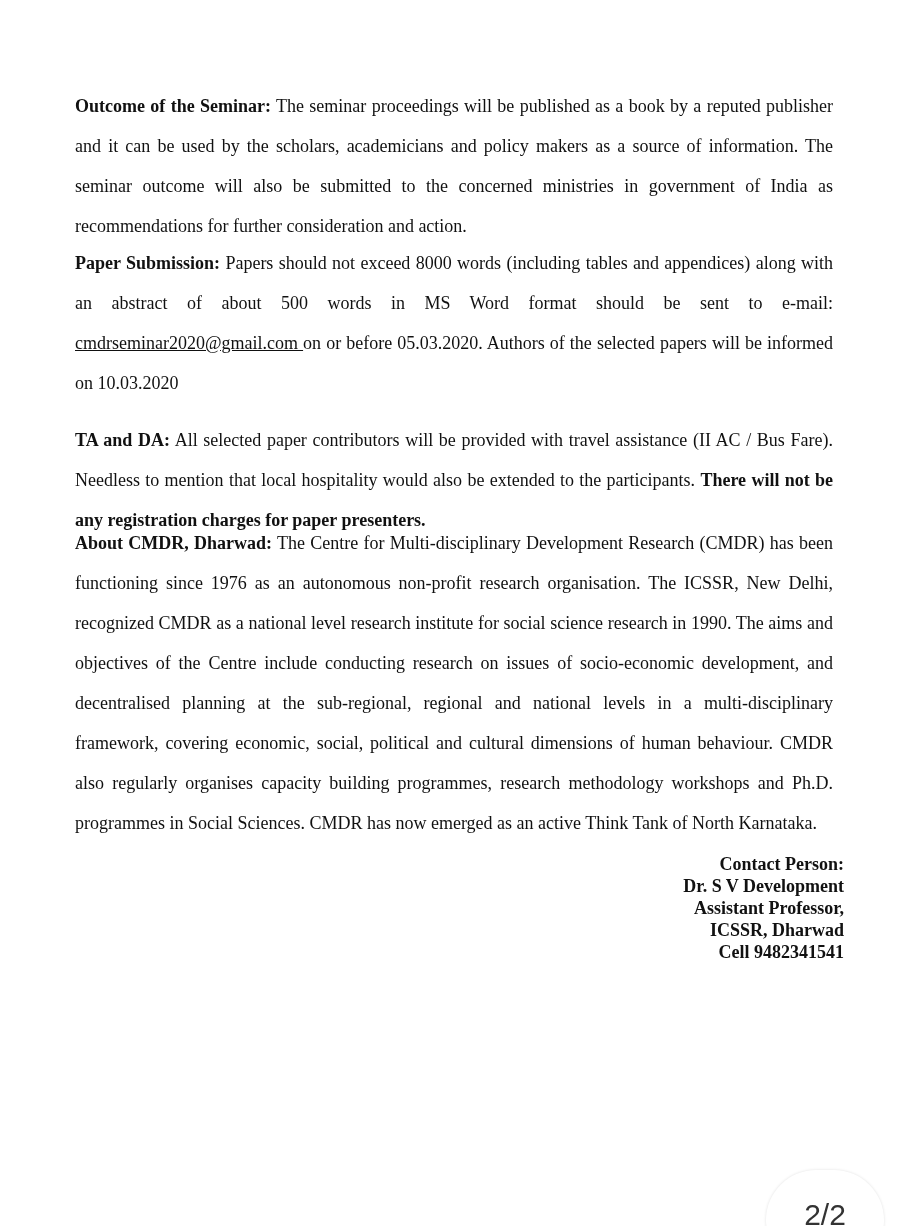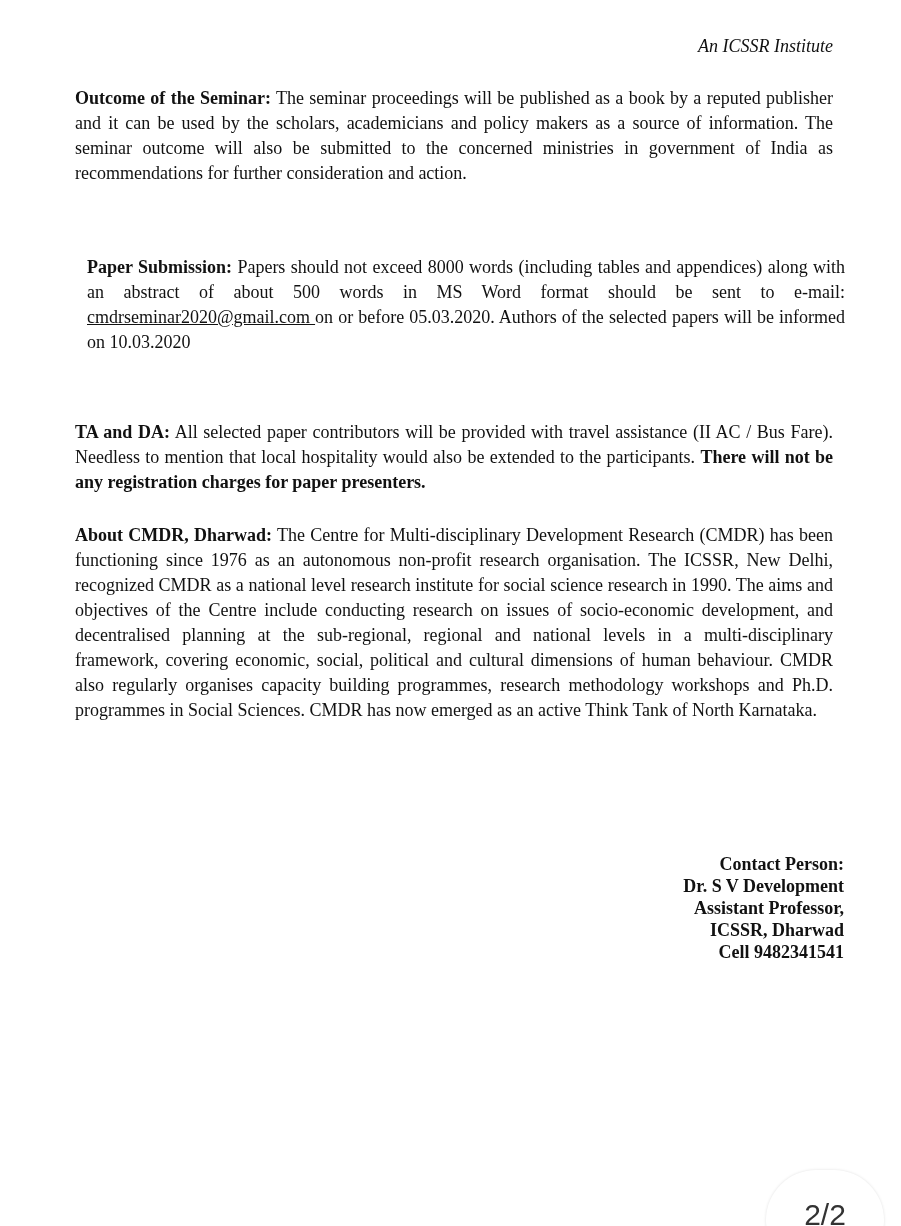--- a/index.html
+++ b/index.html
@@ -1,40 +1,39 @@
 <!DOCTYPE html>
 <html><head>
 <meta charset="utf-8">
 <style>
   html, body { margin:0; padding:0; }
   body { width:901px; height:1226px; background:#fff; position:relative; overflow:hidden;
          font-family:"Liberation Serif", serif; color:#111; }
   .header { position:absolute; right:68px; top:35px; text-align:right; font-style:italic;
             font-size:18px; line-height:22px; }
-  .section { position:absolute; left:75px; width:758px; font-size:18px; line-height:25px;
+  .section { position:absolute; left:75px; width:758px; font-size:18px; line-height:40px;
              text-align:justify; }
   .section b { font-weight:bold; }
   .email { text-decoration:underline; }
   .contact { position:absolute; right:57px; top:853px; text-align:right; font-weight:bold;
              font-size:18px; line-height:22px; }
   .pager { position:absolute; left:766px; top:1170px; width:118px; height:100px; border-radius:50px;
            background:#fff; box-shadow:0 0 3px rgba(0,0,0,0.12); }
   .pager span { position:absolute; top:28px; left:0; width:118px; text-align:center;
                 font-family:"Liberation Sans", sans-serif; font-size:30px; color:#333; }
 </style>
 </head>
 <body>
 
 <div class="header">
-  <div>An ICSSR Institute</div>
 </div>
 
 <p class="section" style="top:86px;margin:0;"><b>Outcome of the Seminar:</b><span> The seminar proceedings will be published as a book by a reputed publisher and it can be used by the scholars, academicians and policy makers as a source of information. The seminar outcome will also be submitted to the concerned ministries in government of India as recommendations for further consideration and action.</span></p>
 
-<p class="section" style="top:243px;margin:12px;"><b>Paper Submission:</b><span> Papers should not exceed 8000 words (including tables and appendices) along with an abstract of about 500 words in MS Word format should be sent to e-mail: </span><span class="email">cmdrseminar2020@gmail.com </span><span>on or before 05.03.2020. Authors of the selected papers will be informed on 10.03.2020</span></p>
+<p class="section" style="top:243px;margin:0;"><b>Paper Submission:</b><span> Papers should not exceed 8000 words (including tables and appendices) along with an abstract of about 500 words in MS Word format should be sent to e-mail: </span><span class="email">cmdrseminar2020@gmail.com </span><span>on or before 05.03.2020. Authors of the selected papers will be informed on 10.03.2020</span></p>
 
 <p class="section" style="top:420px;margin:0;"><b>TA and DA:</b><span> All selected paper contributors will be provided with travel assistance (II AC / Bus Fare). Needless to mention that local hospitality would also be extended to the participants. </span><b>There will not be any registration charges for paper presenters.</b></p>
 
 <p class="section" style="top:523px;margin:0;"><b>About CMDR, Dharwad:</b><span> The Centre for Multi-disciplinary Development Research (CMDR) has been functioning since 1976 as an autonomous non-profit research organisation. The ICSSR, New Delhi, recognized CMDR as a national level research institute for social science research in 1990. The aims and objectives of the Centre include conducting research on issues of socio-economic development, and decentralised planning at the sub-regional, regional and national levels in a multi-disciplinary framework, covering economic, social, political and cultural dimensions of human behaviour. CMDR also regularly organises capacity building programmes, research methodology workshops and Ph.D. programmes in Social Sciences. CMDR has now emerged as an active Think Tank of North Karnataka.</span></p>
 
 <div class="contact">
   <div>Contact Person:</div>
   <div>Dr. S V Development</div>
   <div>Assistant Professor,</div>
   <div>ICSSR, Dharwad</div>

